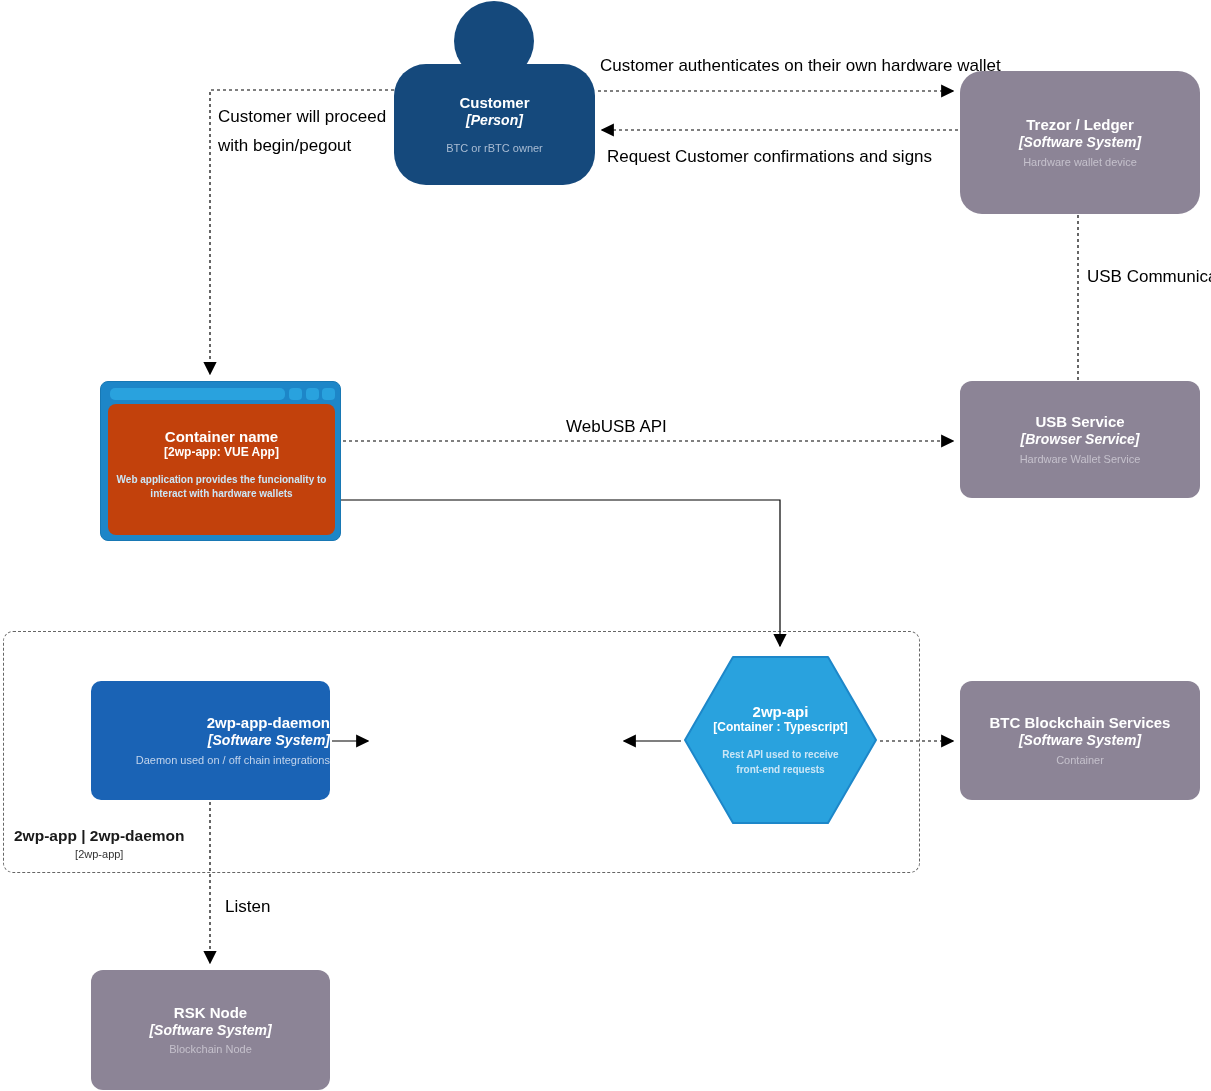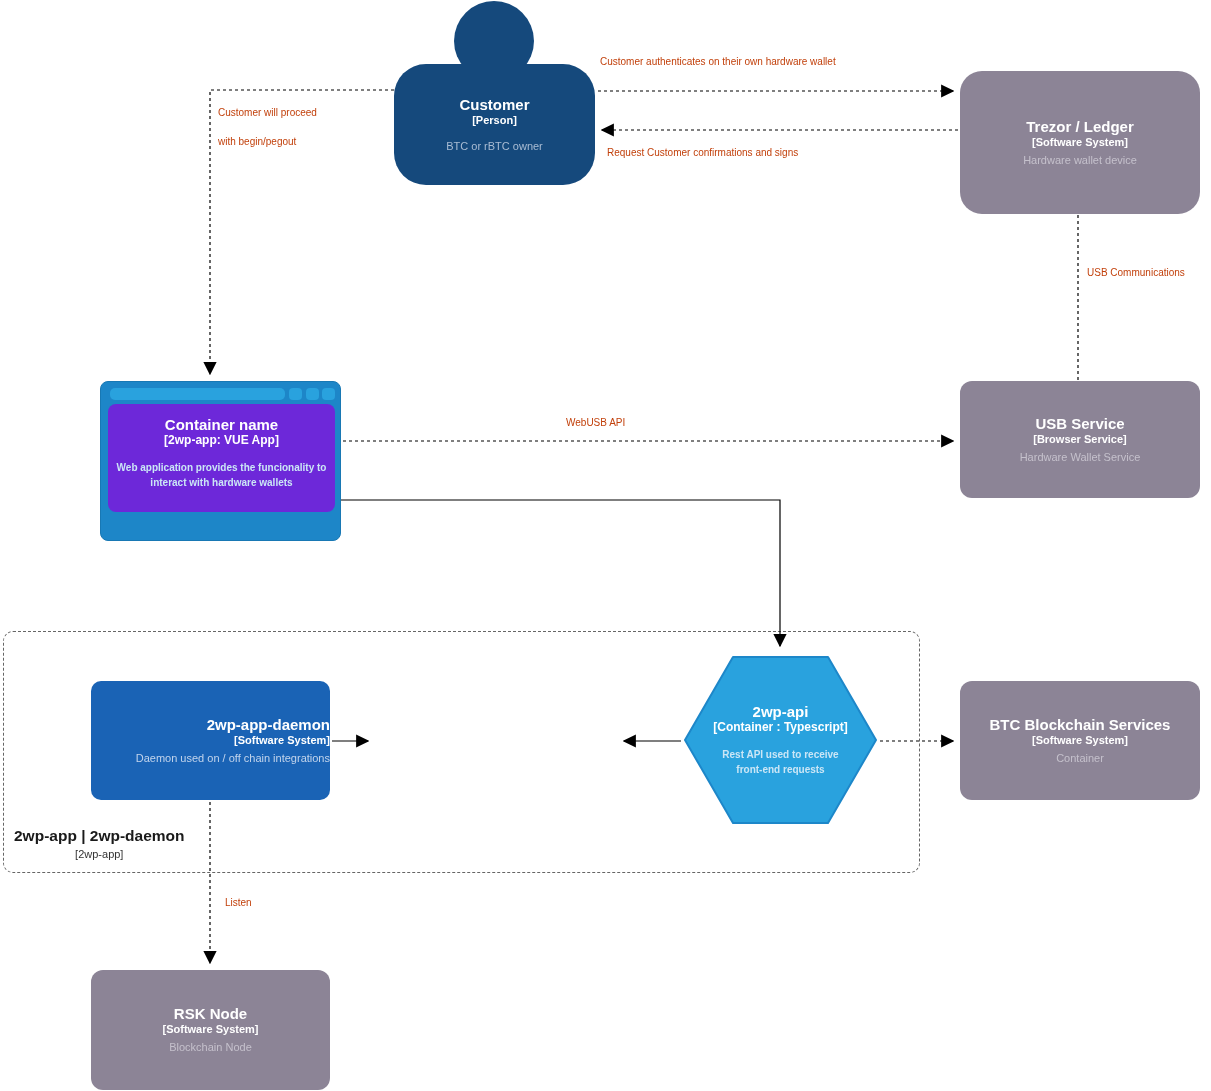--- a/index.html
+++ b/index.html
@@ -4,56 +4,56 @@
 <style>
   html,body{margin:0;padding:0;background:#ffffff;}
   .canvas{
     position:relative;width:1211px;height:1091px;background:#ffffff;overflow:hidden;
     font-family:"Liberation Sans", sans-serif;
   }
   .edges{position:absolute;left:0;top:0;width:1211px;height:1091px;z-index:1;}
   .node{position:absolute;z-index:3;display:flex;flex-direction:column;align-items:center;
         justify-content:center;text-align:center;color:#fff;box-sizing:border-box;}
   .node .title{font-size:15px;font-weight:bold;line-height:1.2;}
-  .node .type{font-size:11px;font-weight:bold;line-height:1.25;}
+  .node .type{font-size:14px;font-weight:bold;line-height:1.25;font-style:italic;}
   .node .desc{font-size:11px;margin-top:3px;line-height:1.3;}
   .gray{background:#8C8496;border-radius:12px;}
   .gray .desc{color:#C5C1CC;}
   .person-head{position:absolute;left:454px;top:1px;width:80px;height:80px;border-radius:50%;
         background:#15497C;z-index:2;}
   .person-body{background:#15497C;border-radius:32px;z-index:3;}
   .person-body .desc{color:#A9BCD3;}
   .daemon{background:#1A63B5;border-radius:10px;align-items:flex-end;}
   .daemon .desc{color:#C2D4EC;}
   
   .browser{position:absolute;left:100px;top:381px;width:241px;height:160px;z-index:3;
         background:#1D86C8;border:1px solid #1878B4;border-radius:8px;box-sizing:border-box;}
   .browser .addressbar{position:absolute;left:9px;top:6px;width:175px;height:12px;
         background:#29A2DE;border-radius:5px;}
   .browser .btn{position:absolute;top:6px;width:13px;height:12px;background:#29A2DE;border-radius:4px;}
-  .browser .content{position:absolute;left:7px;top:22px;width:227px;height:108px;
-        background:#6d28d9;border-radius:8px;display:flex;flex-direction:column;align-items:center;
+  .browser .content{position:absolute;left:7px;top:22px;width:227px;height:131px;
+        background:#c2410c;border-radius:8px;display:flex;flex-direction:column;align-items:center;
         justify-content:center;text-align:center;color:#fff;padding:0 4px 10px 4px;box-sizing:border-box;}
   .browser .content .desc{font-size:10px;font-weight:bold;color:#CBE6F6;margin-top:14px;line-height:1.45;}
   
   .shape-node{position:absolute;z-index:3;}
   .shape-node svg{position:absolute;left:0;top:0;}
   .shape-node .txt{position:absolute;left:0;top:0;width:100%;height:100%;display:flex;
         flex-direction:column;align-items:center;justify-content:center;text-align:center;color:#fff;box-sizing:border-box;}
   .shape-node .desc{font-size:10px;font-weight:bold;color:#CBE6F6;margin-top:14px;line-height:1.45;}
   .mongo-txt{padding-top:16px;}
   .mongo-txt .desc{white-space:nowrap;}
   
   .boundary{position:absolute;left:3px;top:631px;width:917px;height:242px;z-index:0;
         border:1px dashed #666;border-radius:10px;box-sizing:border-box;}
   .boundary-label{position:absolute;left:10px;bottom:12px;text-align:center;color:#1a1a1a;}
   .boundary-label .b-title{font-size:15.5px;font-weight:bold;line-height:1.2;}
   .boundary-label .b-sub{font-size:11px;color:#333;margin-top:2px;}
   
-  .edge-label{position:absolute;z-index:2;font-size:10px;color:#c2410c;white-space:nowrap;}
+  .edge-label{position:absolute;z-index:2;font-size:17px;color:#000000;white-space:nowrap;}
 </style>
 </head>
 <body>
 
 <div class="canvas">
 
   <svg class="edges" width="1211" height="1091" viewBox="0 0 1211 1091">
     <defs>
       <marker id="arr" viewBox="0 0 10 10" refX="9" refY="5" markerWidth="11" markerHeight="11" orient="auto-start-reverse">
         <path d="M0 0 L10 5 L0 10 z" fill="#000"></path>

